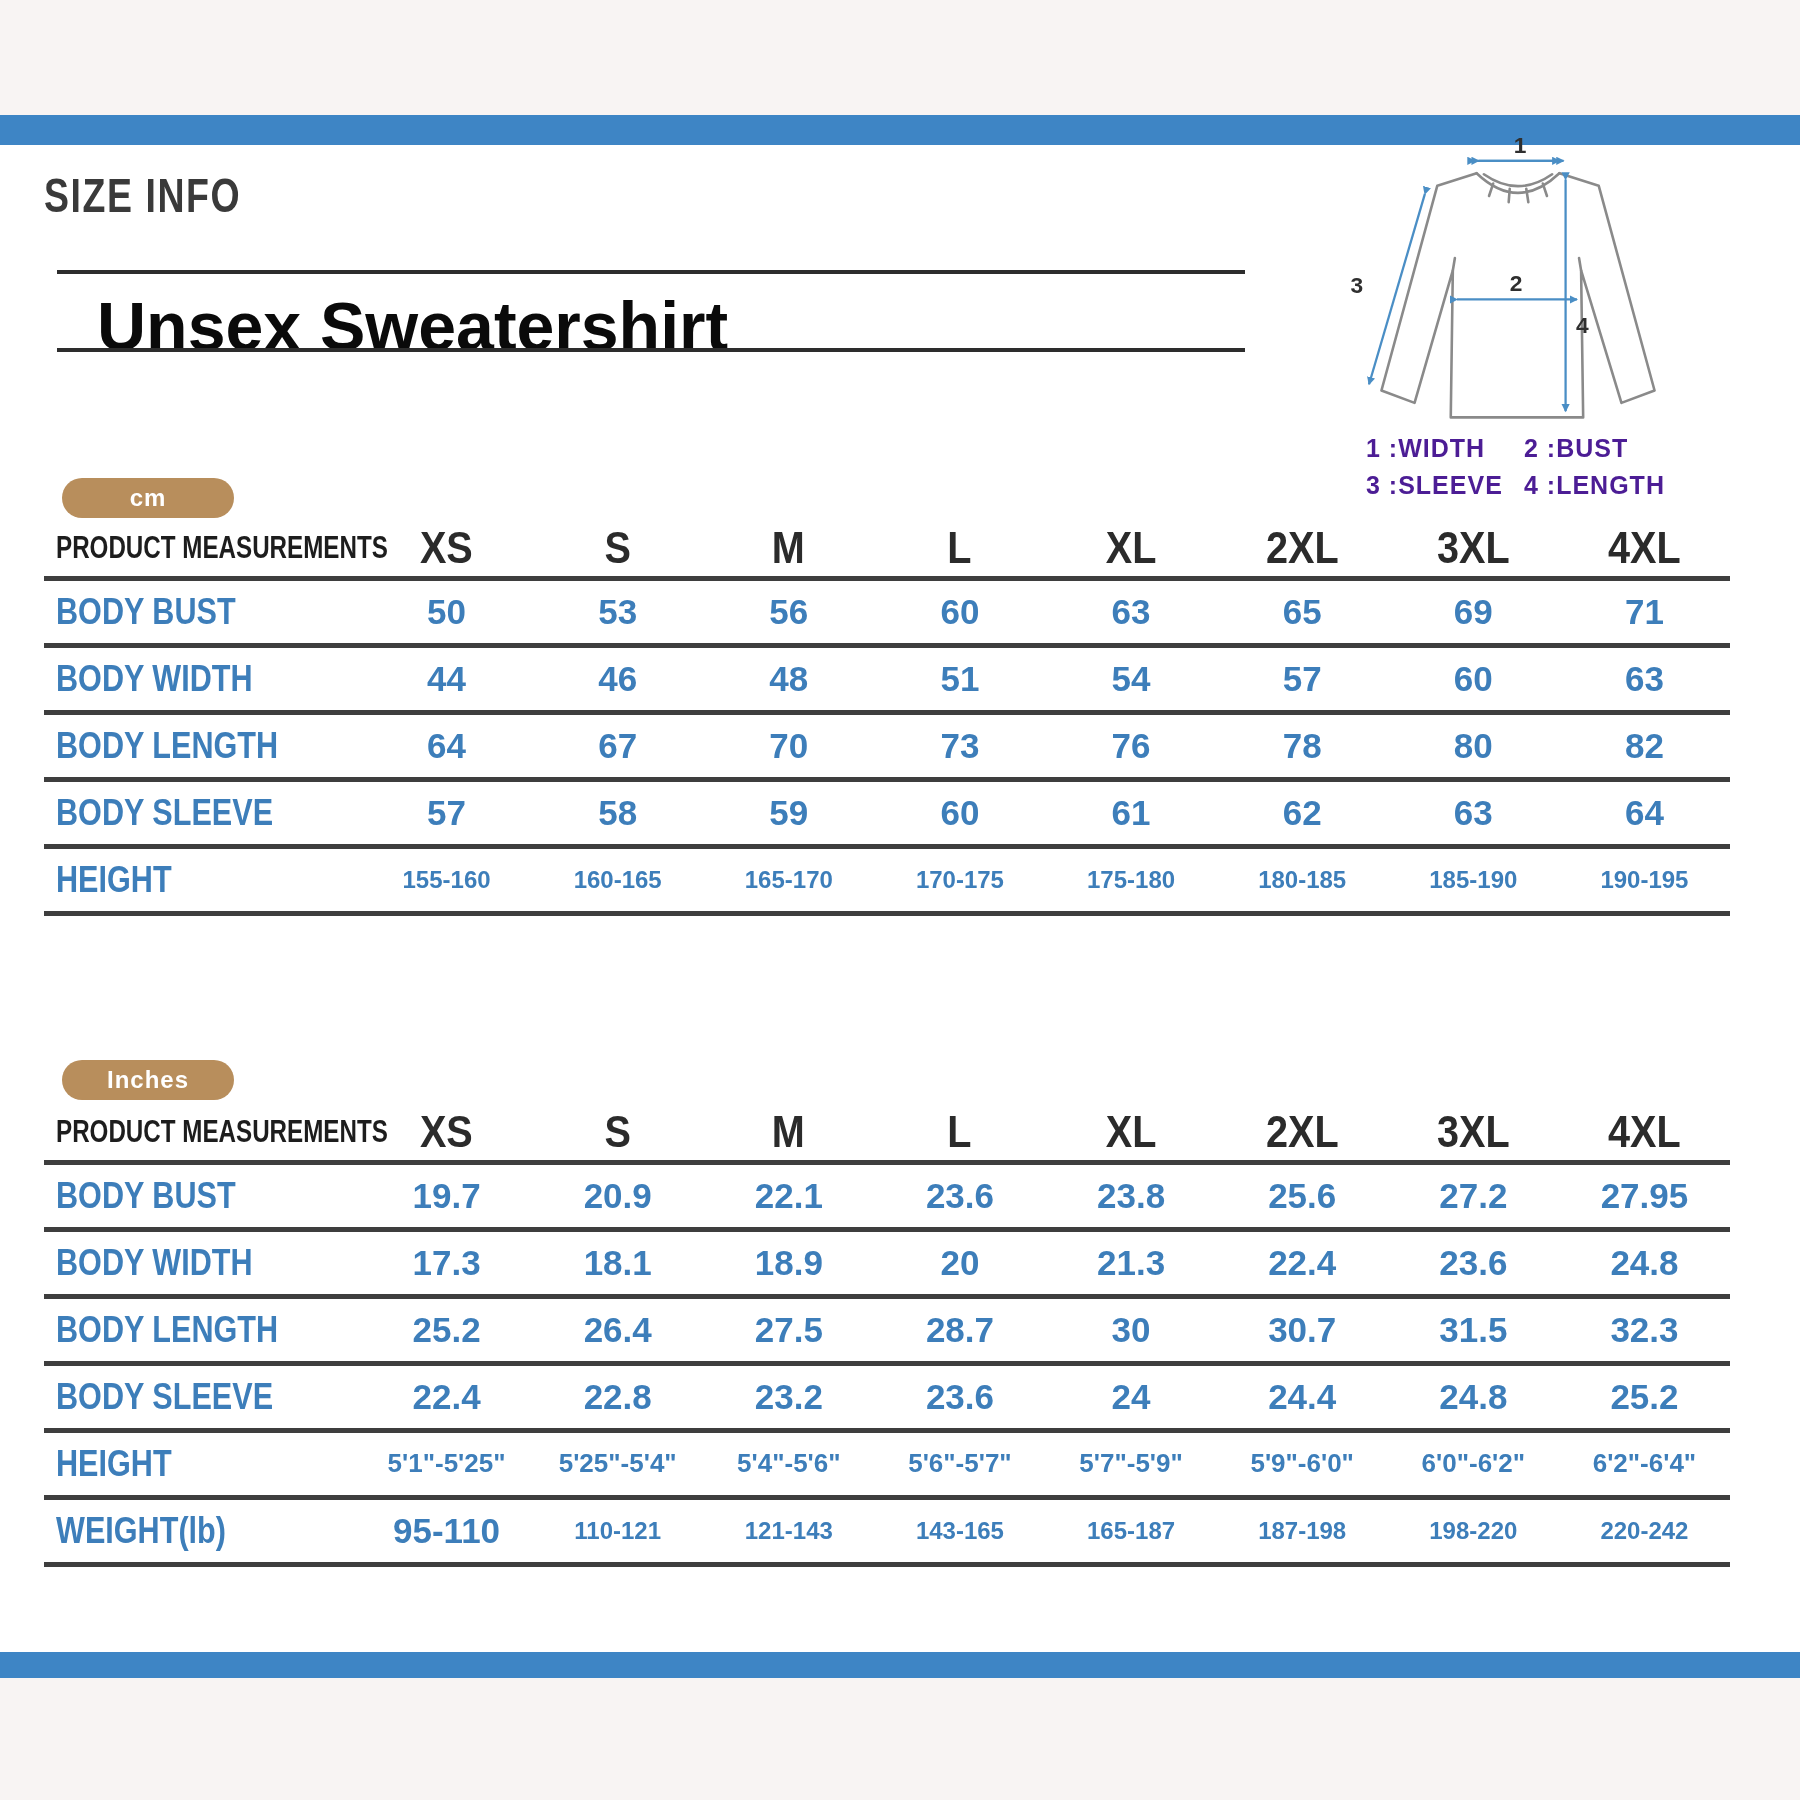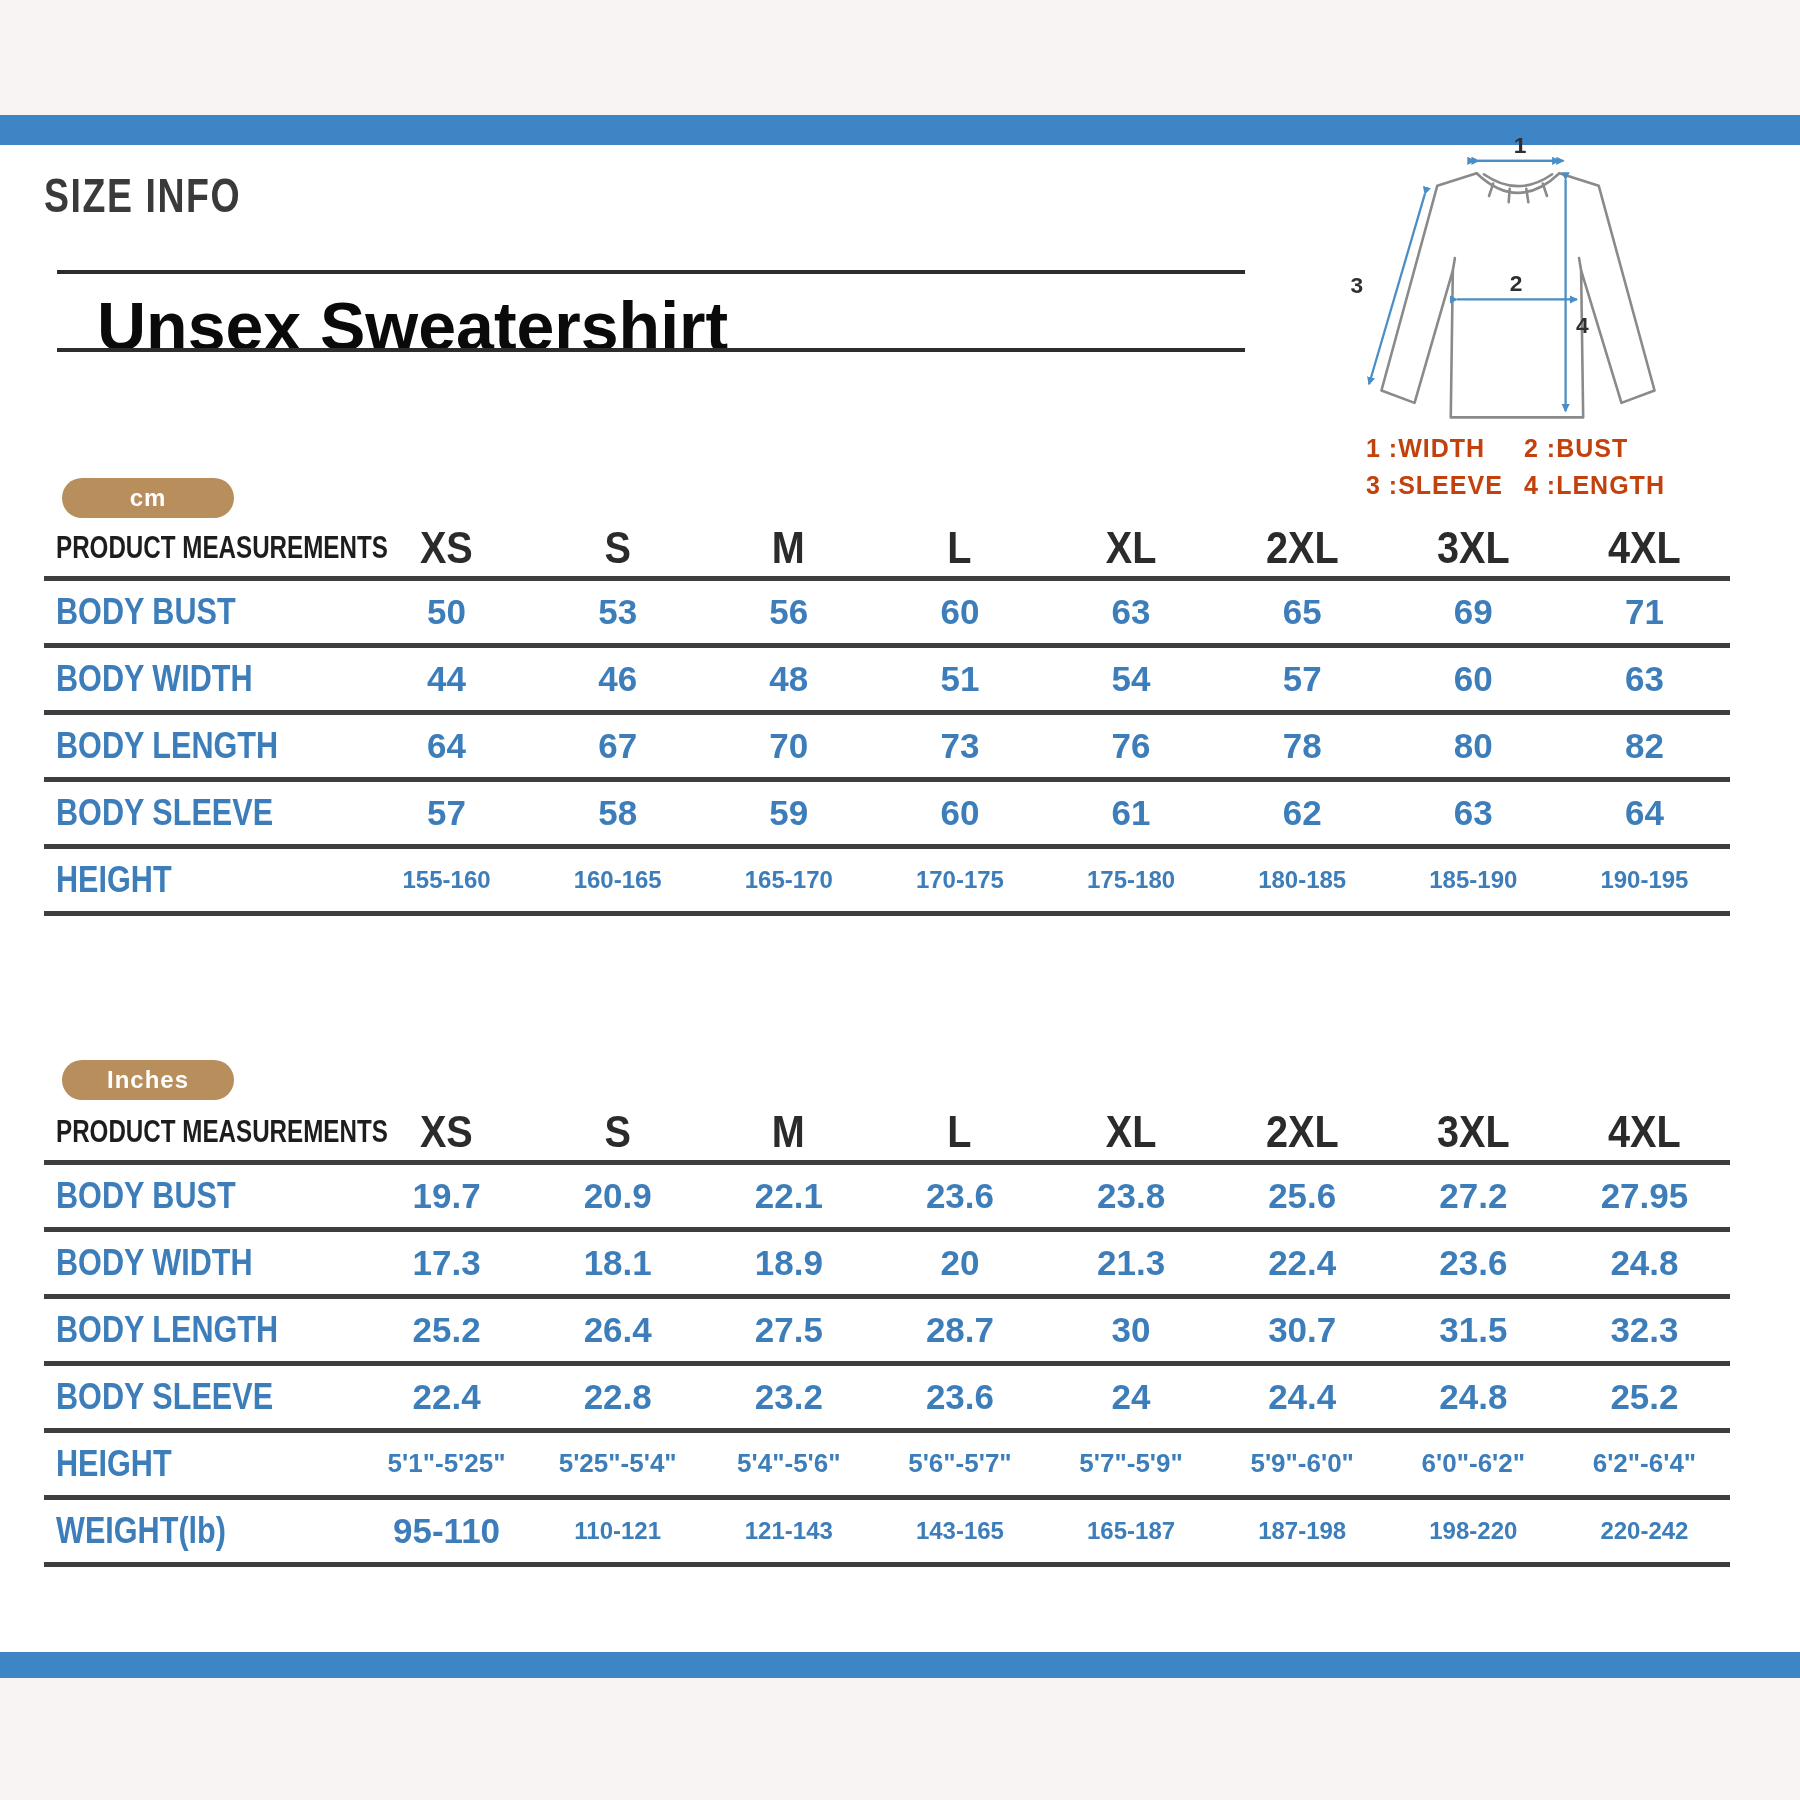--- a/index.html
+++ b/index.html
@@ -33,21 +33,21 @@
   .rule.r2{top:348px;}
   .product-name{
     position:absolute;left:88px;top:278px;margin:9px;
     font-size:68px;font-weight:700;color:#0a0a0a;white-space:nowrap;
   }
 
   .diagram{position:absolute;left:1318px;top:136px;width:400px;height:300px;}
   .legend{
     position:absolute;left:1366px;top:434px;
     display:grid;grid-template-columns:158px auto;grid-row-gap:8px;
-    font-size:25px;font-weight:700;color:#c2410c;letter-spacing:1px;white-space:nowrap;
+    font-size:25px;font-weight:700;color:#4c1d95;letter-spacing:1px;white-space:nowrap;
   }
 
   .unit-badge{
     position:absolute;left:62px;width:172px;height:40px;border-radius:21px;
     background:var(--badge_tan);color:#ffffff;font-size:24px;font-weight:700;
     display:flex;align-items:center;justify-content:center;letter-spacing:1px;margin-top:16px;
   }
   .unit-badge.cm{top:462px;}
   .unit-badge.inches{top:1044px;text-align:right;}
 

